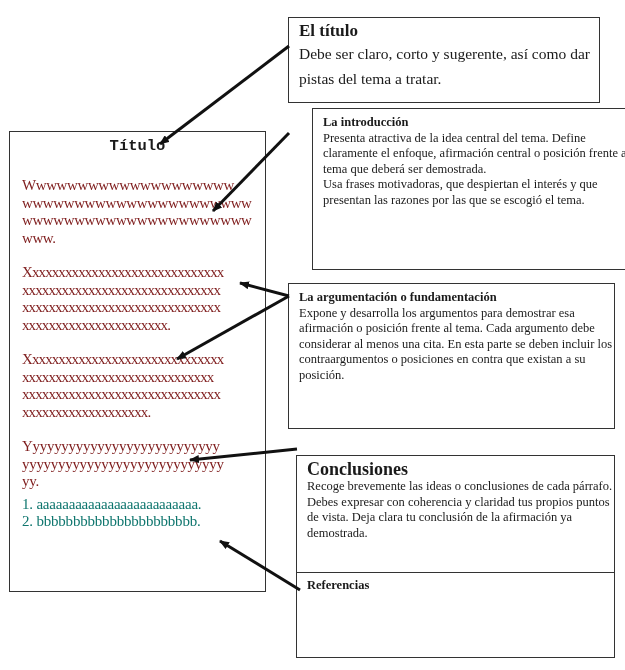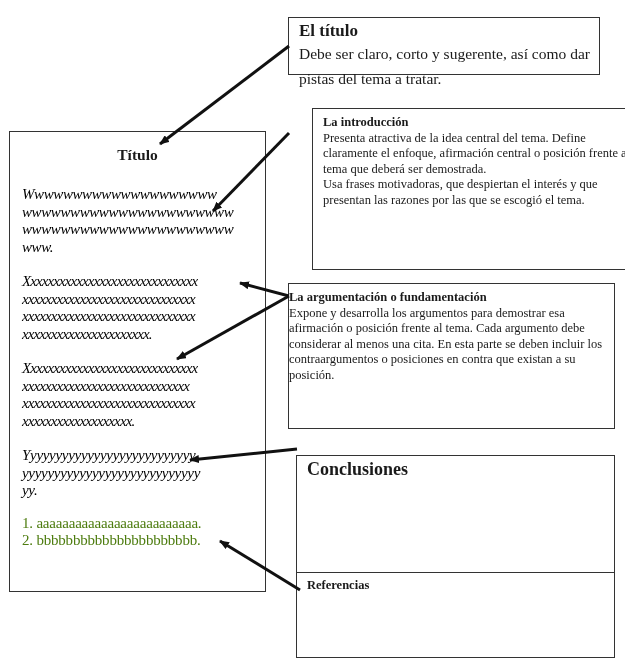--- a/index.html
+++ b/index.html
@@ -2,47 +2,47 @@
 <html><head>
   <meta charset="utf-8">
   <style>
     html, body { margin: 0; padding: 0; background: #ffffff; }
     body { width: 625px; height: 670px; position: relative; overflow: hidden;
            font-family: "Liberation Serif", "DejaVu Serif", serif; color: #1a1a1a; }
     .box { position: absolute; border: 1.5px solid #333; background: #fff; box-sizing: border-box; }
     .callout-title { font-weight: bold; display: block; }
     .callout-body { display: block; }
 
-    #box-titulo { left: 288px; top: 17px; width: 312px; height: 58px; padding: 3px 0 0 10px; }
+    #box-titulo { left: 288px; top: 17px; width: 312px; height: 86px; padding: 3px 0 0 10px; }
     #box-titulo .callout-title { font-size: 17px; line-height: 20px; }
     #box-titulo .callout-body { font-size: 15.5px; line-height: 25px; }
 
     #box-intro { left: 288px; top: 108px; width: 327px; height: 162px; padding: 6px 0 0 10px; margin-left: 24px; }
-    #box-arg { left: 288px; top: 283px; width: 327px; height: 146px; padding: 6px 0 0 0; }
+    #box-arg { left: 288px; top: 283px; width: 327px; height: 146px; padding: 6px 0 0 10px; }
     #box-intro .callout-title, #box-arg .callout-title { font-size: 12.5px; line-height: 15.5px; }
     #box-intro .callout-body, #box-arg .callout-body { font-size: 12.5px; line-height: 15.5px; }
 
     #box-concl { left: 296px; top: 455px; width: 319px; height: 118px; padding: 4px 0 0 10px; }
     #box-concl .callout-title { font-size: 18px; line-height: 19px; }
     #box-concl .callout-body { font-size: 12.5px; line-height: 15.5px; }
 
     #box-ref { left: 296px; top: 572px; width: 319px; height: 86px; padding: 5px 0 0 10px; }
     #box-ref .callout-title { font-size: 12.5px; line-height: 15.5px; }
     #box-ref .callout-body { font-size: 12.5px; line-height: 15.5px; }
 
     #doc { left: 9px; top: 131px; width: 257px; height: 461px; padding: 0 0 0 12px; }
     #doc .doc-title { display: block; text-align: center; font-weight: bold; font-size: 15.5px;
-                      margin-top: 14px; margin-left: -12px; }
-    #doc .para { font-size: 15px; line-height: 17.5px; color: #000000; white-space: pre-line;
-                 font-family: "Liberation Serif", serif; font-style: italic; }
+                      margin-top: 5px; margin-left: -12px; font-family: Liberation Mono, monospace; }
+    #doc .para { font-size: 15px; line-height: 17.5px; color: #7f1d1d; white-space: pre-line;
+                 font-family: "Liberation Serif", serif; }
     #doc .para-w { margin-top: 22px; letter-spacing: -0.4px; }
     #doc .para-x1 { margin-top: 17px; letter-spacing: -0.9px; }
     #doc .para-x2 { margin-top: 17px; letter-spacing: -0.9px; }
     #doc .para-y { margin-top: 17px; letter-spacing: -0.3px; }
-    #doc .list { margin-top: 15px; font-size: 15px; line-height: 17.5px; color: #4d7c0f; }
+    #doc .list { margin-top: 5px; font-size: 15px; line-height: 17.5px; color: #0f766e; }
     #doc .list-item { display: block; letter-spacing: -0.2px; }
 
     svg#arrows { position: absolute; left: 0; top: 0; pointer-events: none; }
   </style>
 </head>
 <body>
 
 <div class="box" id="doc">
   <span class="doc-title">Título</span>
   <div class="para para-w">Wwwwwwwwwwwwwwwwwwww
@@ -77,20 +77,21 @@
   <span class="callout-body">Usa frases motivadoras, que despiertan el interés y que presentan las razones por las  que se escogió el tema.</span>
 </div>
 
 <div class="box" id="box-arg">
   <span class="callout-title">La argumentación o fundamentación</span>
   <span class="callout-body">Expone y desarrolla los argumentos para demostrar esa afirmación o posición frente al tema. Cada argumento debe considerar al menos una cita. En esta parte se deben incluir los contraargumentos o posiciones en contra que existan a su posición.</span>
 </div>
 
 <div class="box" id="box-concl">
   <span class="callout-title">Conclusiones</span>
+  <span class="callout-body">Recoge brevemente las ideas o conclusiones de cada párrafo. Debes expresar con coherencia y claridad tus propios puntos de vista. Deja clara tu conclusión de la afirmación ya demostrada.</span>
 </div>
 
 <div class="box" id="box-ref">
   <span class="callout-title">Referencias</span>
 </div>
 
 <svg id="arrows" width="625" height="670">
   <defs>
     <marker id="ah" markerWidth="10" markerHeight="8" refX="9" refY="4" orient="auto" markerUnits="userSpaceOnUse">
       <path d="M0,0 L10,4 L0,8 Z" fill="#111"></path>

